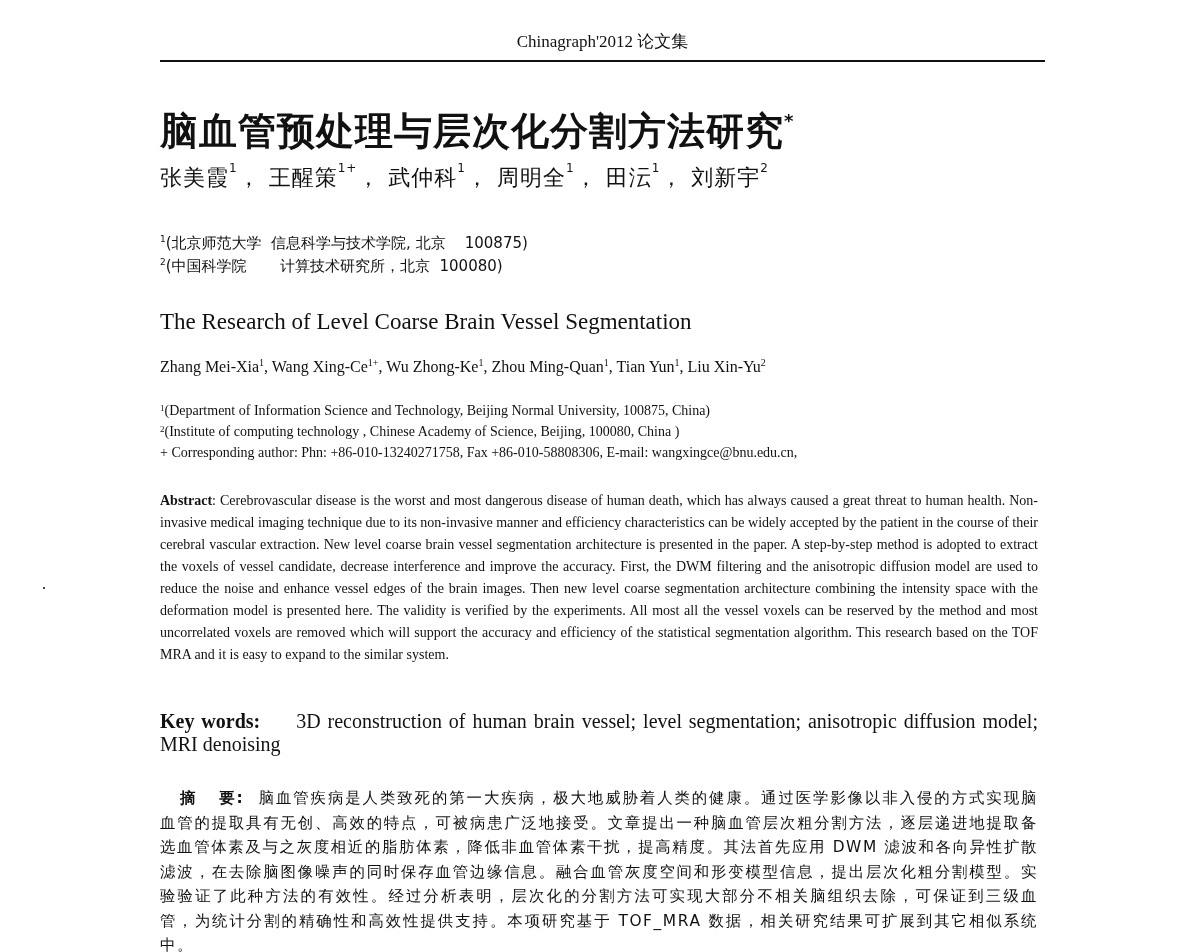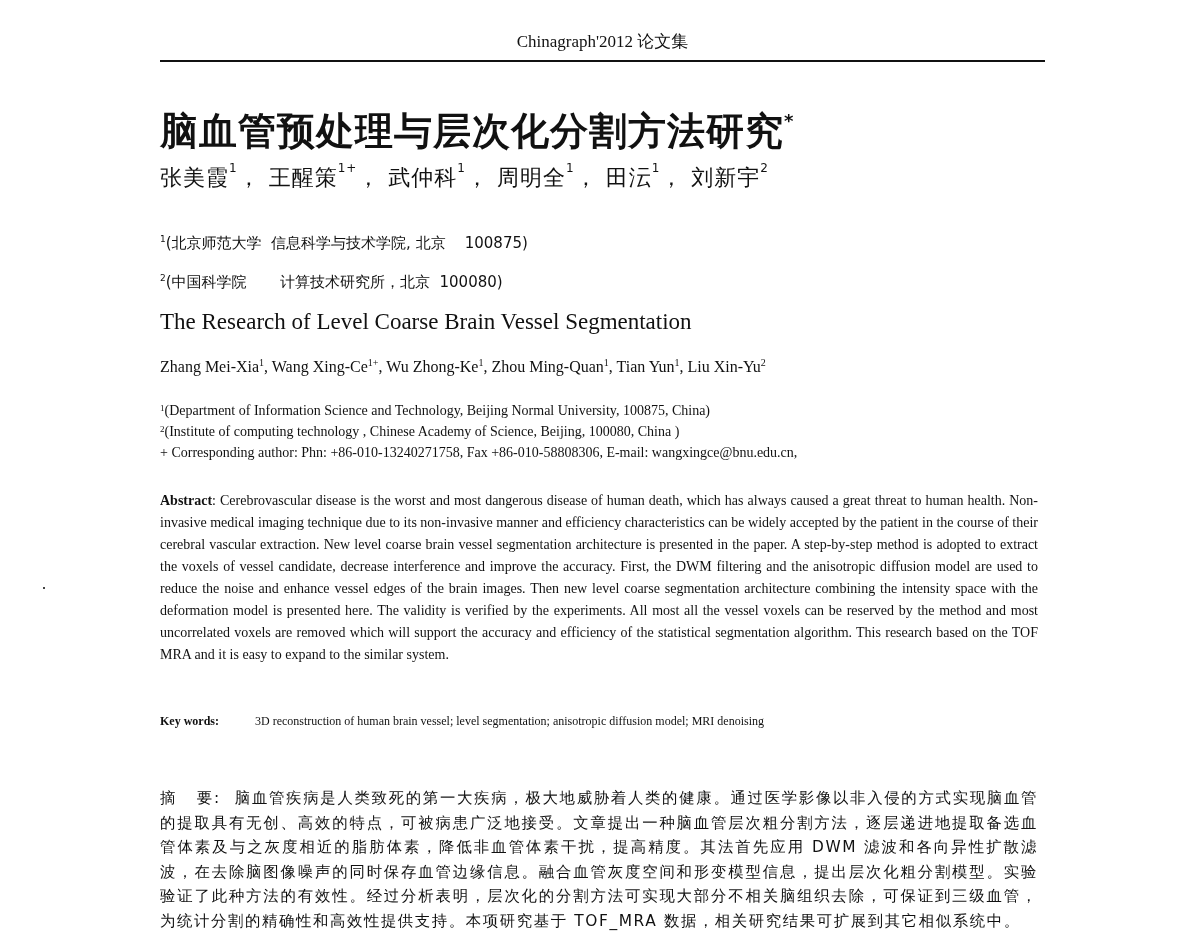--- a/index.html
+++ b/index.html
@@ -99,37 +99,37 @@
       font-size: 14px;
       line-height: 22px;
       text-align: justify;
     }
     .abstract .label { font-weight: bold; }
     .keywords {
       position: absolute;
       left: 0;
       top: 710px;
       width: 878px;
-      font-size: 12px;
+      font-size: 20px;
       line-height: 23px;
       text-align: justify;
     }
     .keywords .label { font-weight: bold; margin-right: 36px; }
     .cn-abstract {
       position: absolute;
       left: 0;
       top: 786px;
       width: 878px;
       font-family: "DejaVu Sans", sans-serif;
       font-size: 15.4px;
       line-height: 24.5px;
       text-align: justify;
       letter-spacing: 1.6px;
     }
-    .cn-abstract .label { font-weight: normal; margin-right: 14px; }
+    .cn-abstract .label { font-weight: bold; margin-right: 14px; margin-left: 20px; }
     .stray-dot {
       position: absolute;
       left: 43px;
       top: 587px;
       width: 2px;
       height: 2px;
       background: #444;
     }
   </style>
 </head>
@@ -147,21 +147,21 @@
   <div class="cn-authors">
     <span><span>张美霞</span><sup>1</sup></span><span>，</span>
     <span><span>王醒策</span><sup>1+</sup></span><span>，</span>
     <span><span>武仲科</span><sup>1</sup></span><span>，</span>
     <span><span>周明全</span><sup>1</sup></span><span>，</span>
     <span><span>田沄</span><sup>1</sup></span><span>，</span>
     <span><span>刘新宇</span><sup>2</sup></span>
   </div>
 
   <div class="cn-affil" style="top:234px;"><sup>1</sup><span style="white-space:pre;">(北京师范大学  信息科学与技术学院, 北京    100875)</span></div>
-  <div class="cn-affil" style="top:273px;"><sup>2</sup><span style="white-space:pre;">(中国科学院       计算技术研究所，北京  100080)</span></div>
+  <div class="cn-affil" style="top:257px;"><sup>2</sup><span style="white-space:pre;">(中国科学院       计算技术研究所，北京  100080)</span></div>
 
   <div class="en-title">The Research of Level Coarse Brain Vessel Segmentation</div>
 
   <div class="en-authors">
     <span><span>Zhang Mei-Xia</span><sup>1</sup></span><span>, </span><span><span>Wang Xing-Ce</span><sup>1+</sup></span><span>, </span><span><span>Wu Zhong-Ke</span><sup>1</sup></span><span>, </span><span><span>Zhou Ming-Quan</span><sup>1</sup></span><span>, </span><span><span>Tian Yun</span><sup>1</sup></span><span>, </span><span><span>Liu Xin-Yu</span><sup>2</sup></span>
   </div>
 
   <div class="en-affil" style="top:403px;"><sup>1</sup><span>(Department of Information Science and Technology, Beijing Normal University, 100875, China)</span></div>
   <div class="en-affil" style="top:424px;"><sup>2</sup><span>(Institute of computing technology , Chinese Academy of Science, Beijing, 100080, China )</span></div>
   <div class="en-affil" style="top:445px;">+ Corresponding author: Phn: +86-010-13240271758, Fax +86-010-58808306, E-mail: wangxingce@bnu.edu.cn,</div>

